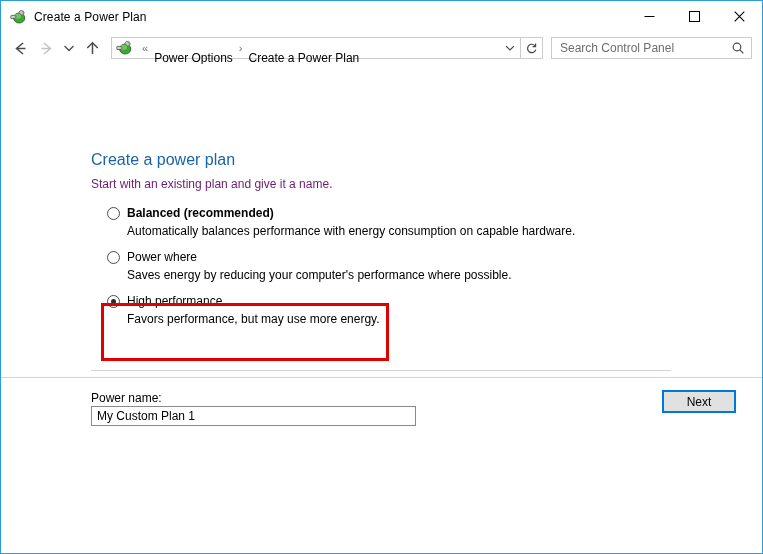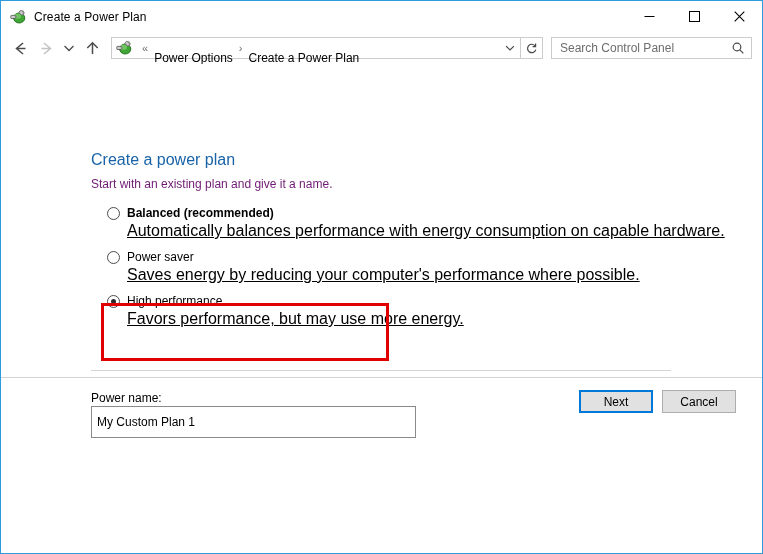--- a/index.html
+++ b/index.html
@@ -250,27 +250,26 @@
     background: #2b2b2b;
   }
   .option-label {
     font-size: 12px;
     color: #000000;
     line-height: 16px;
     white-space: nowrap;
   }
   .option-label.bold { font-weight: bold; }
   .option-desc {
-    font-size: 16px;
+    font-size: 12px;
     color: #000000;
     line-height: 16px;
     margin-left: 20px;
     margin-top: 2px;
     white-space: nowrap;
-    text-decoration: underline;
   }
 
   .option.highlight { margin-bottom: 16px; }
 
   .annotation-box {
     position: absolute;
     left: 100px;
     top: 239px;
     width: 288px;
     height: 58px;
@@ -294,21 +293,21 @@
     top: 327px;
     font-size: 12px;
     color: #000000;
     white-space: nowrap;
   }
   .plan-name-input {
     position: absolute;
     left: 90px;
     top: 342px;
     width: 325px;
-    height: 32px;
+    height: 20px;
     box-sizing: border-box;
     border: 1px solid #8a8a8a;
     background: #ffffff;
     font-family: "Liberation Sans", sans-serif;
     font-size: 12px;
     color: #000000;
     padding: 0 5px;
     outline: none;
   }
 
@@ -461,21 +460,21 @@
         <div class="option-head">
           <span class="radio"></span>
           <span class="option-label bold">Balanced (recommended)</span>
         </div>
         <div class="option-desc">Automatically balances performance with energy consumption on capable hardware.</div>
       </div>
 
       <div class="option">
         <div class="option-head">
           <span class="radio"></span>
-          <span class="option-label">Power saver</span>
+          <span class="option-label">Power where</span>
         </div>
         <div class="option-desc">Saves energy by reducing your computer's performance where possible.</div>
       </div>
 
       <div class="option highlight">
         <div class="option-head">
           <span class="radio checked"></span>
           <span class="option-label">High performance</span>
         </div>
         <div class="option-desc">Favors performance, but may use more energy.</div>
@@ -487,17 +486,16 @@
 
     <div class="divider"></div>
 
     <div class="plan-name-label">Power name:</div>
     <input class="plan-name-input" type="text" value="My Custom Plan 1" style="">
 
     <div class="footer-sep"></div>
 
     <div class="footer-buttons">
       <button class="btn default">Next</button>
-      <button class="btn">Cancel</button>
     </div>
 
   </div>
 </div>
 
 </body></html>

